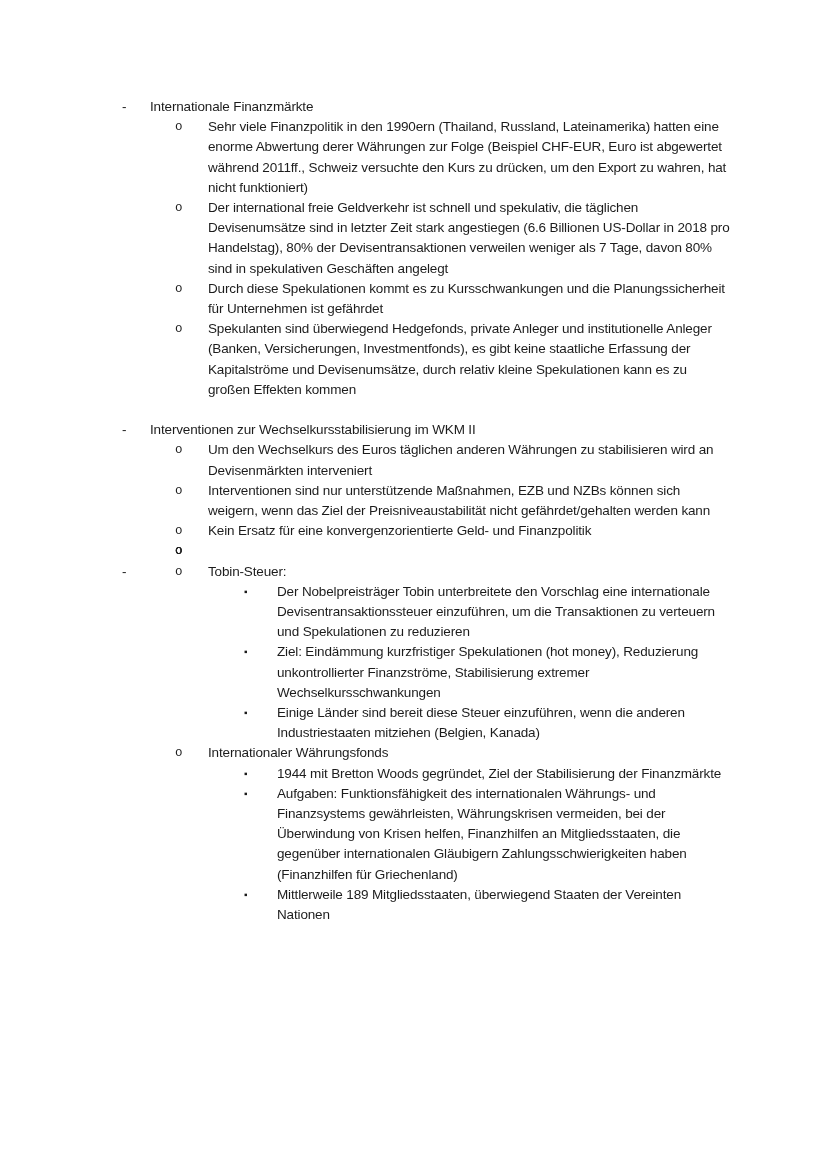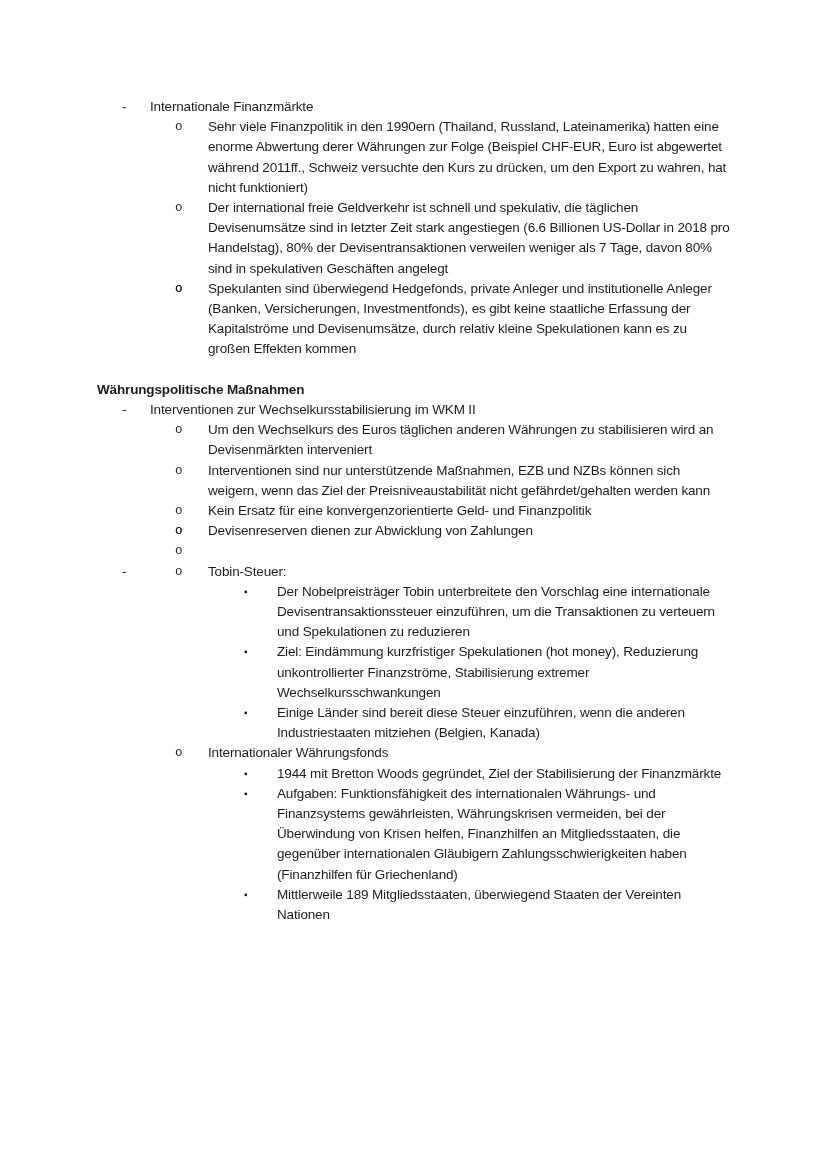--- a/index.html
+++ b/index.html
@@ -46,30 +46,29 @@
   }
 </style>
 </head>
 <body>
 
 <div class="page">
   <div class="content" id="doc-content">
       <div class="li lvl1"><span class="bullet">-</span><span class="txt">Internationale Finanzmärkte</span></div>
       <div class="li lvl2"><span class="bullet">o</span><span class="txt">Sehr viele Finanzpolitik in den 1990ern (Thailand, Russland, Lateinamerika) hatten eine enorme Abwertung derer Währungen zur Folge (Beispiel CHF-EUR, Euro ist abgewertet während 2011ff., Schweiz versuchte den Kurs zu drücken, um den Export zu wahren, hat nicht funktioniert)</span></div>
       <div class="li lvl2"><span class="bullet">o</span><span class="txt">Der international freie Geldverkehr ist schnell und spekulativ, die täglichen Devisenumsätze sind in letzter Zeit stark angestiegen (6.6 Billionen US-Dollar in 2018 pro Handelstag), 80% der Devisentransaktionen verweilen weniger als 7 Tage, davon 80% sind in spekulativen Geschäften angelegt</span></div>
-      <div class="li lvl2"><span class="bullet">o</span></div>
+      <div class="li lvl2"><span class="bullet">o</span><span class="txt">Durch diese Spekulationen kommt es zu Kursschwankungen und die Planungssicherheit für Unternehmen ist gefährdet</span></div>
       <div class="li lvl2"><span class="bullet">o</span><span class="txt">Spekulanten sind überwiegend Hedgefonds, private Anleger und institutionelle Anleger (Banken, Versicherungen, Investmentfonds), es gibt keine staatliche Erfassung der Kapitalströme und Devisenumsätze, durch relativ kleine Spekulationen kann es zu großen Effekten kommen</span></div>
       <div class="spacer"></div>
-      <div class="heading">Währungspolitische Maßnahmen</div>
       <div class="li lvl1"><span class="bullet">-</span><span class="txt">Interventionen zur Wechselkursstabilisierung im WKM II</span></div>
       <div class="li lvl2"><span class="bullet">o</span><span class="txt">Um den Wechselkurs des Euros täglichen anderen Währungen zu stabilisieren wird an Devisenmärkten interveniert</span></div>
       <div class="li lvl2"><span class="bullet">o</span><span class="txt">Interventionen sind nur unterstützende Maßnahmen, EZB und NZBs können sich weigern, wenn das Ziel der Preisniveaustabilität nicht gefährdet/gehalten werden kann</span></div>
       <div class="li lvl2"><span class="bullet">o</span><span class="txt">Kein Ersatz für eine konvergenzorientierte Geld- und Finanzpolitik</span></div>
       <div class="li lvl2"><span class="bullet">o</span></div>
-      <div class="li lvl2"><span class="bullet">o</span><span class="txt">Devisenreserven dienen zur Abwicklung von Zahlungen</span></div>
+      <div class="li lvl2"><span class="bullet">o</span></div>
       <div class="li lvl2"><span class="bullet">o</span></div>
       <div class="spacer"></div>
       <div class="li lvl1"><span class="bullet">-</span></div>
       <div class="li lvl2"><span class="bullet">o</span><span class="txt">Tobin-Steuer:</span></div>
       <div class="li lvl3"><span class="bullet">▪</span><span class="txt">Der Nobelpreisträger Tobin unterbreitete den Vorschlag eine internationale Devisentransaktionssteuer einzuführen, um die Transaktionen zu verteuern und Spekulationen zu reduzieren</span></div>
       <div class="li lvl3"><span class="bullet">▪</span><span class="txt">Ziel: Eindämmung kurzfristiger Spekulationen (hot money), Reduzierung unkontrollierter Finanzströme, Stabilisierung extremer Wechselkursschwankungen</span></div>
       <div class="li lvl3"><span class="bullet">▪</span><span class="txt">Einige Länder sind bereit diese Steuer einzuführen, wenn die anderen Industriestaaten mitziehen (Belgien, Kanada)</span></div>
       <div class="li lvl2"><span class="bullet">o</span><span class="txt">Internationaler Währungsfonds</span></div>
       <div class="li lvl3"><span class="bullet">▪</span><span class="txt">1944 mit Bretton Woods gegründet, Ziel der Stabilisierung der Finanzmärkte</span></div>
       <div class="li lvl3"><span class="bullet">▪</span><span class="txt">Aufgaben: Funktionsfähigkeit des internationalen Währungs- und Finanzsystems gewährleisten, Währungskrisen vermeiden, bei der Überwindung von Krisen helfen, Finanzhilfen an Mitgliedsstaaten, die gegenüber internationalen Gläubigern Zahlungsschwierigkeiten haben (Finanzhilfen für Griechenland)</span></div>

